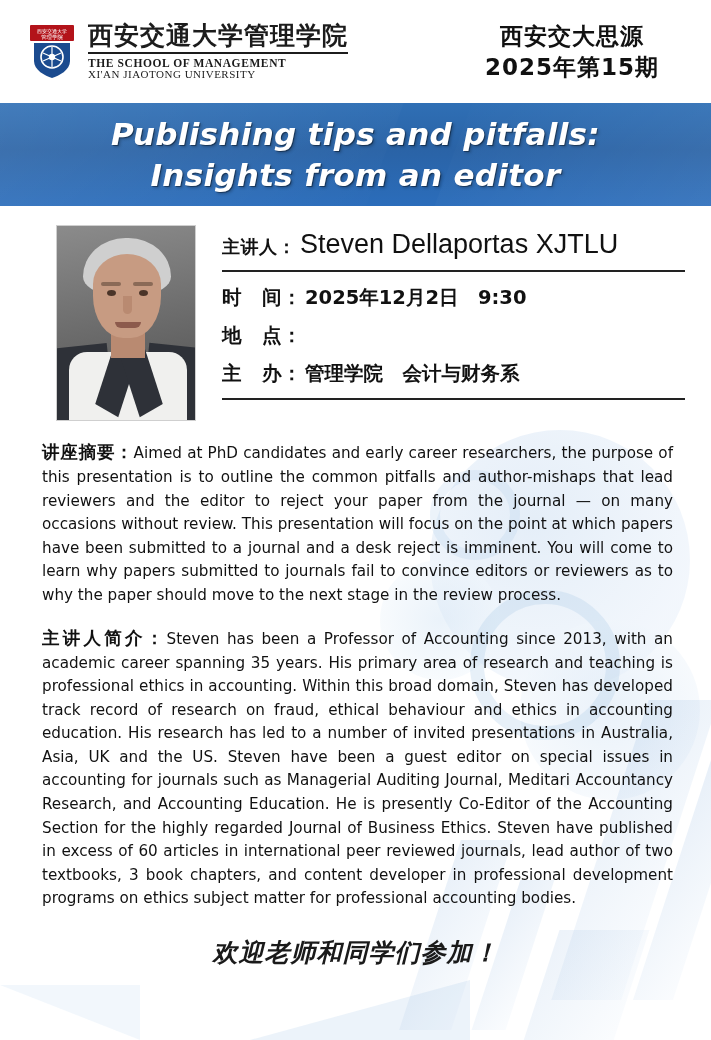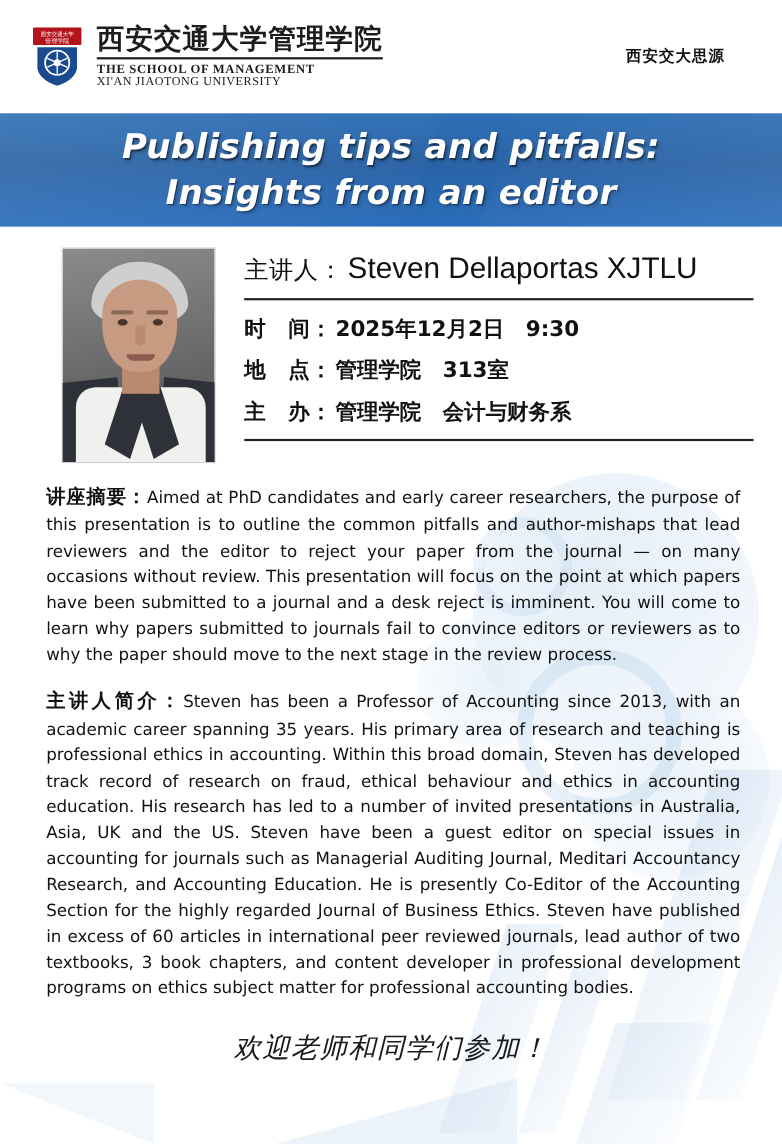--- a/index.html
+++ b/index.html
@@ -120,21 +120,21 @@
     letter-spacing: 0.5px;
     white-space: nowrap;
   }
   .header-title {
     margin-left: auto;
     text-align: center;
     padding-right: 34px;
   }
   .header-title div {
     font-family: "DejaVu Sans", sans-serif;
-    font-size: 14px;
+    font-size: 23px;
     font-weight: bold;
     color: #111;
     line-height: 1.33;
     letter-spacing: 1px;
     white-space: nowrap;
   }
 
   
   .banner {
     position: relative;
@@ -259,22 +259,22 @@
   .speaker-row {
     display: flex;
     align-items: baseline;
     font-size: 22px;
     font-weight: bold;
     color: #111;
     padding-bottom: 10px;
   }
   .speaker-label {
     font-family: "DejaVu Sans", sans-serif;
-    font-size: 22px;
-    font-weight: normal;
+    font-size: 18px;
+    font-weight: bold;
     letter-spacing: 0.5px;
     white-space: nowrap;
   }
   .speaker-name {
     font-family: "Liberation Sans", sans-serif;
     font-size: 27px;
     font-weight: normal;
     margin-left: 4px;
     white-space: nowrap;
   }
@@ -329,21 +329,21 @@
   
   .footer {
     position: relative;
     z-index: 2;
     text-align: center;
     padding-top: 8px;
   }
   .footer-text {
     font-family: "DejaVu Serif", "Liberation Serif", serif;
     font-size: 25px;
-    font-weight: normal;
+    font-weight: bold;
     font-style: italic;
     color: #1a1a1a;
     letter-spacing: 1px;
   }
 </style>
 </head>
 <body>
 
 <div class="poster">
 
@@ -377,20 +377,21 @@
       </div>
       <div class="logo-text">
         <div class="logo-cn">西安交通大学管理学院</div>
         <div class="logo-rule"></div>
         <div class="logo-en1">THE SCHOOL OF MANAGEMENT</div>
         <div class="logo-en2">XI'AN JIAOTONG UNIVERSITY</div>
       </div>
     </div>
     <div class="header-title">
       <div>西安交大思源</div>
+      <div>2025年第15期</div>
     </div>
   </div>
 
   <div class="banner">
     <div class="banner-line">Publishing tips and pitfalls:</div>
     <div class="banner-line">Insights from an editor</div>
   </div>
 
   <div class="info">
     <div class="portrait">
@@ -416,21 +417,20 @@
         <span class="speaker-name">Steven Dellaportas  XJTLU</span>
       </div>
       <div class="rule-top"></div>
 
       <div class="meta-line">
         <span class="meta-label">时　间：</span>
         <span class="meta-value">2025年12月2日　9:30</span>
       </div>
       <div class="meta-line">
         <span class="meta-label">地　点：</span>
-        <span class="meta-value">管理学院　313室</span>
       </div>
       <div class="meta-line">
         <span class="meta-label">主　办：</span>
         <span class="meta-value">管理学院　会计与财务系</span>
       </div>
       <div class="rule-bottom"></div>
     </div>
   </div>
 
   <div class="body-text">

